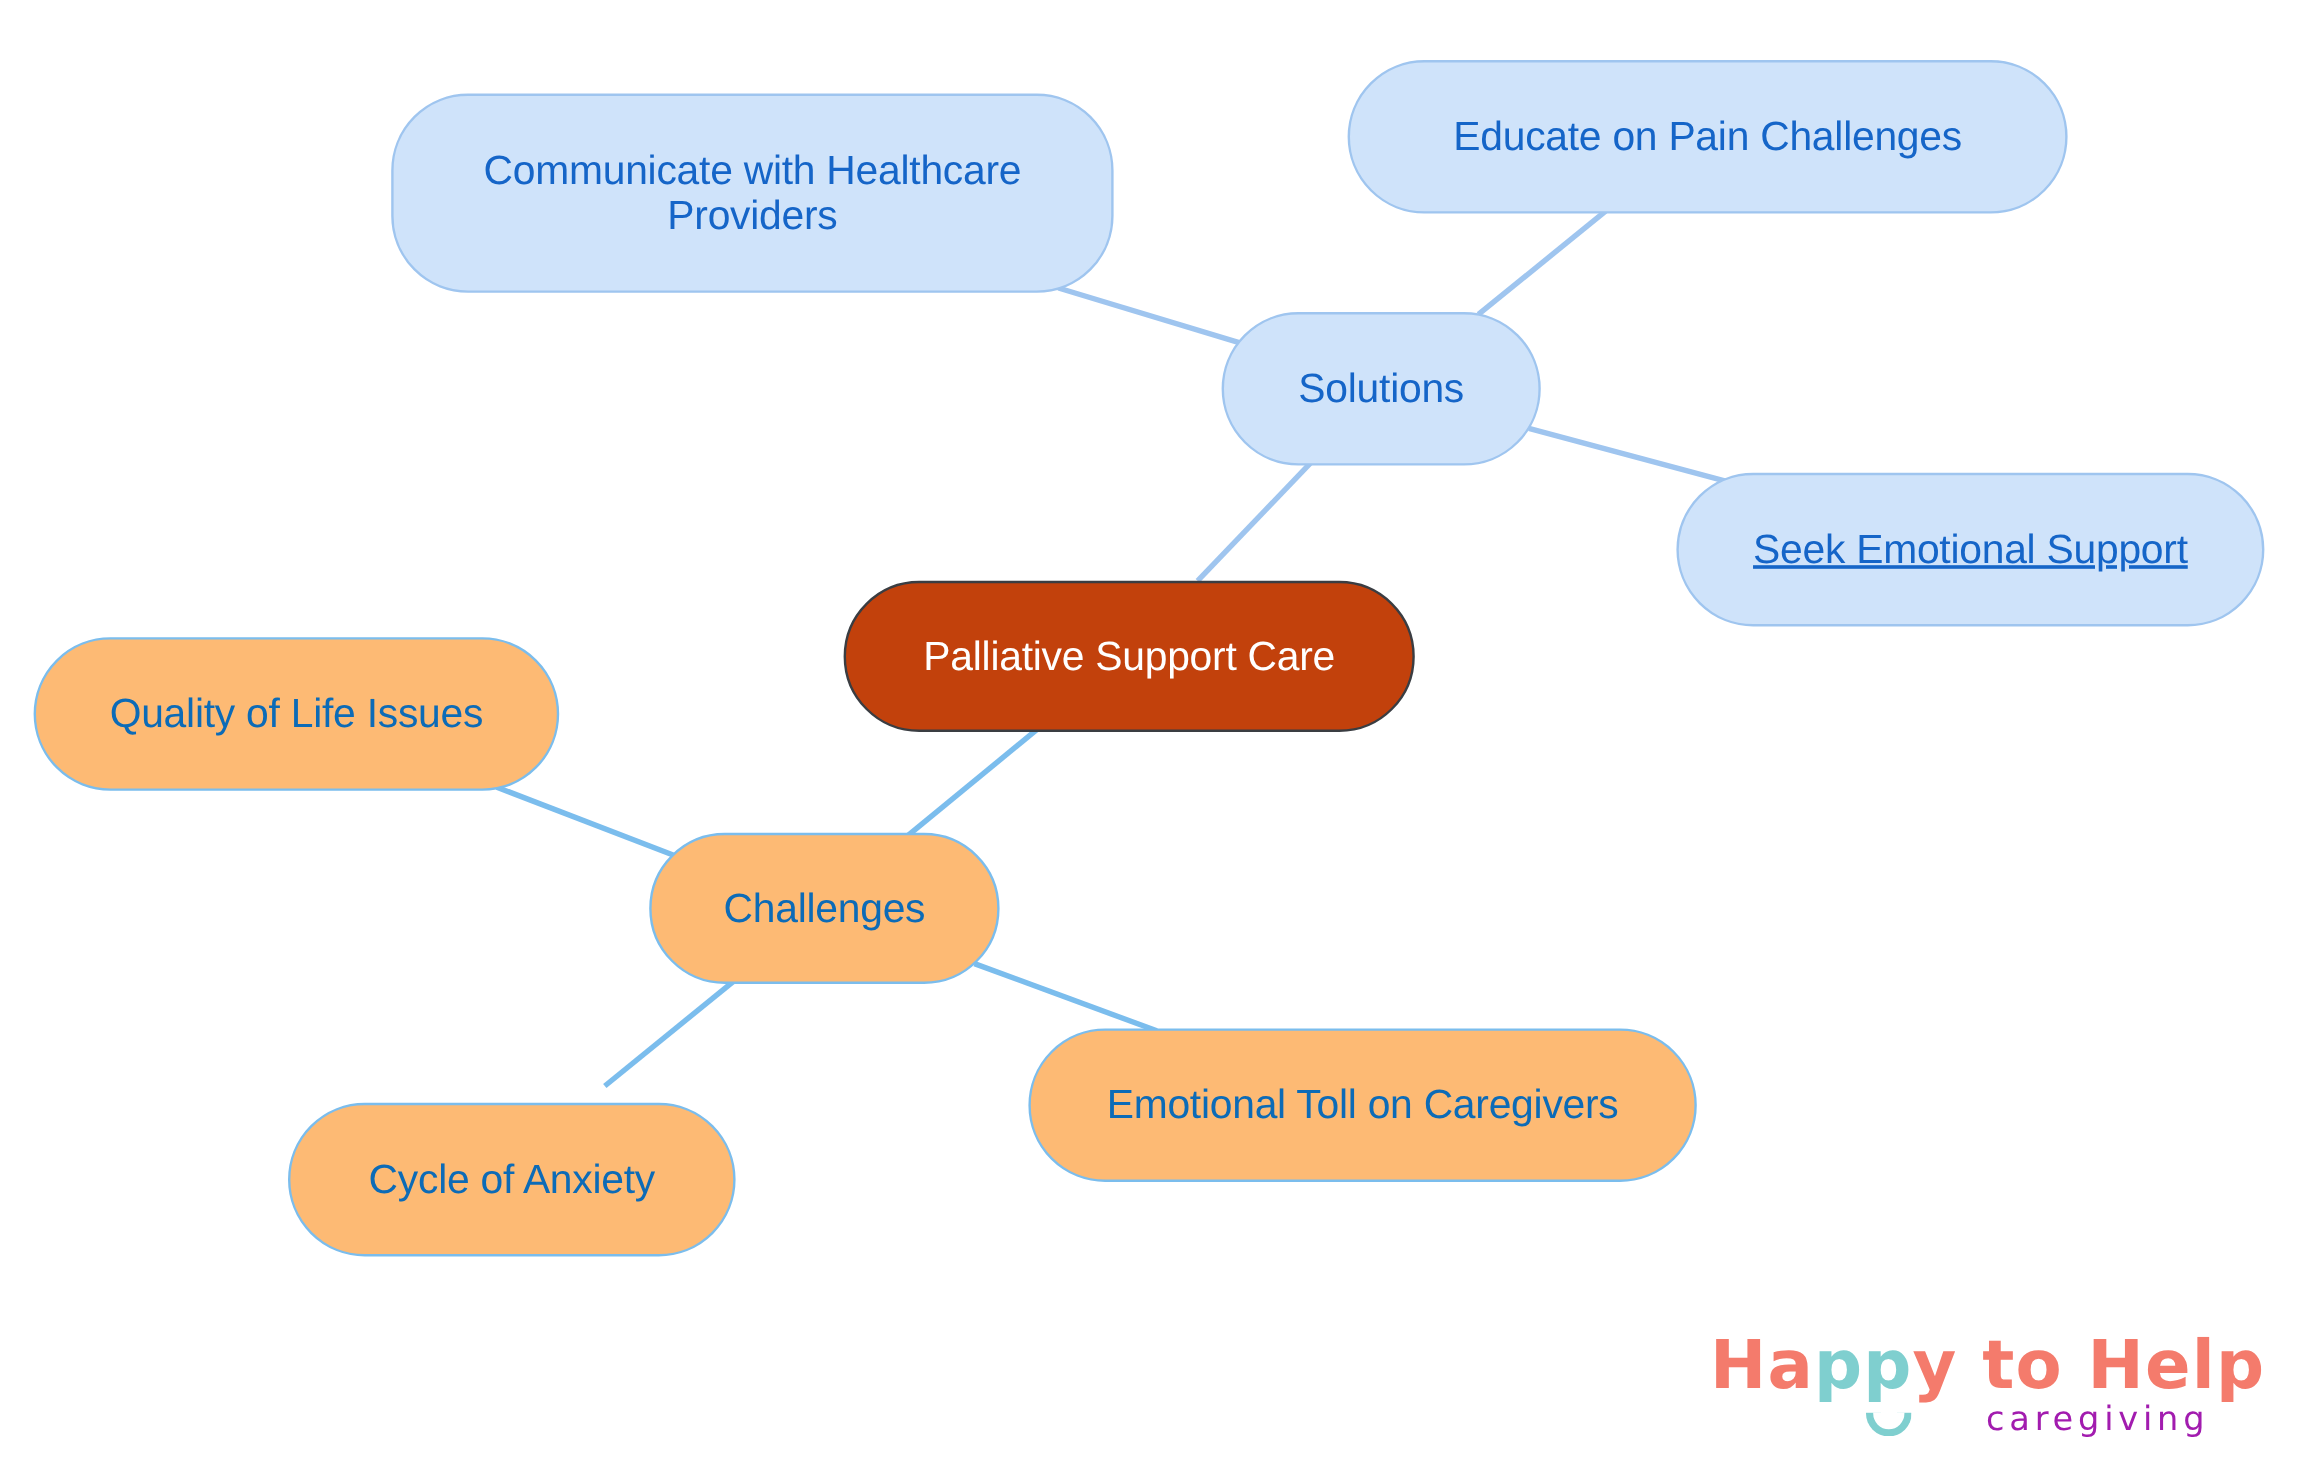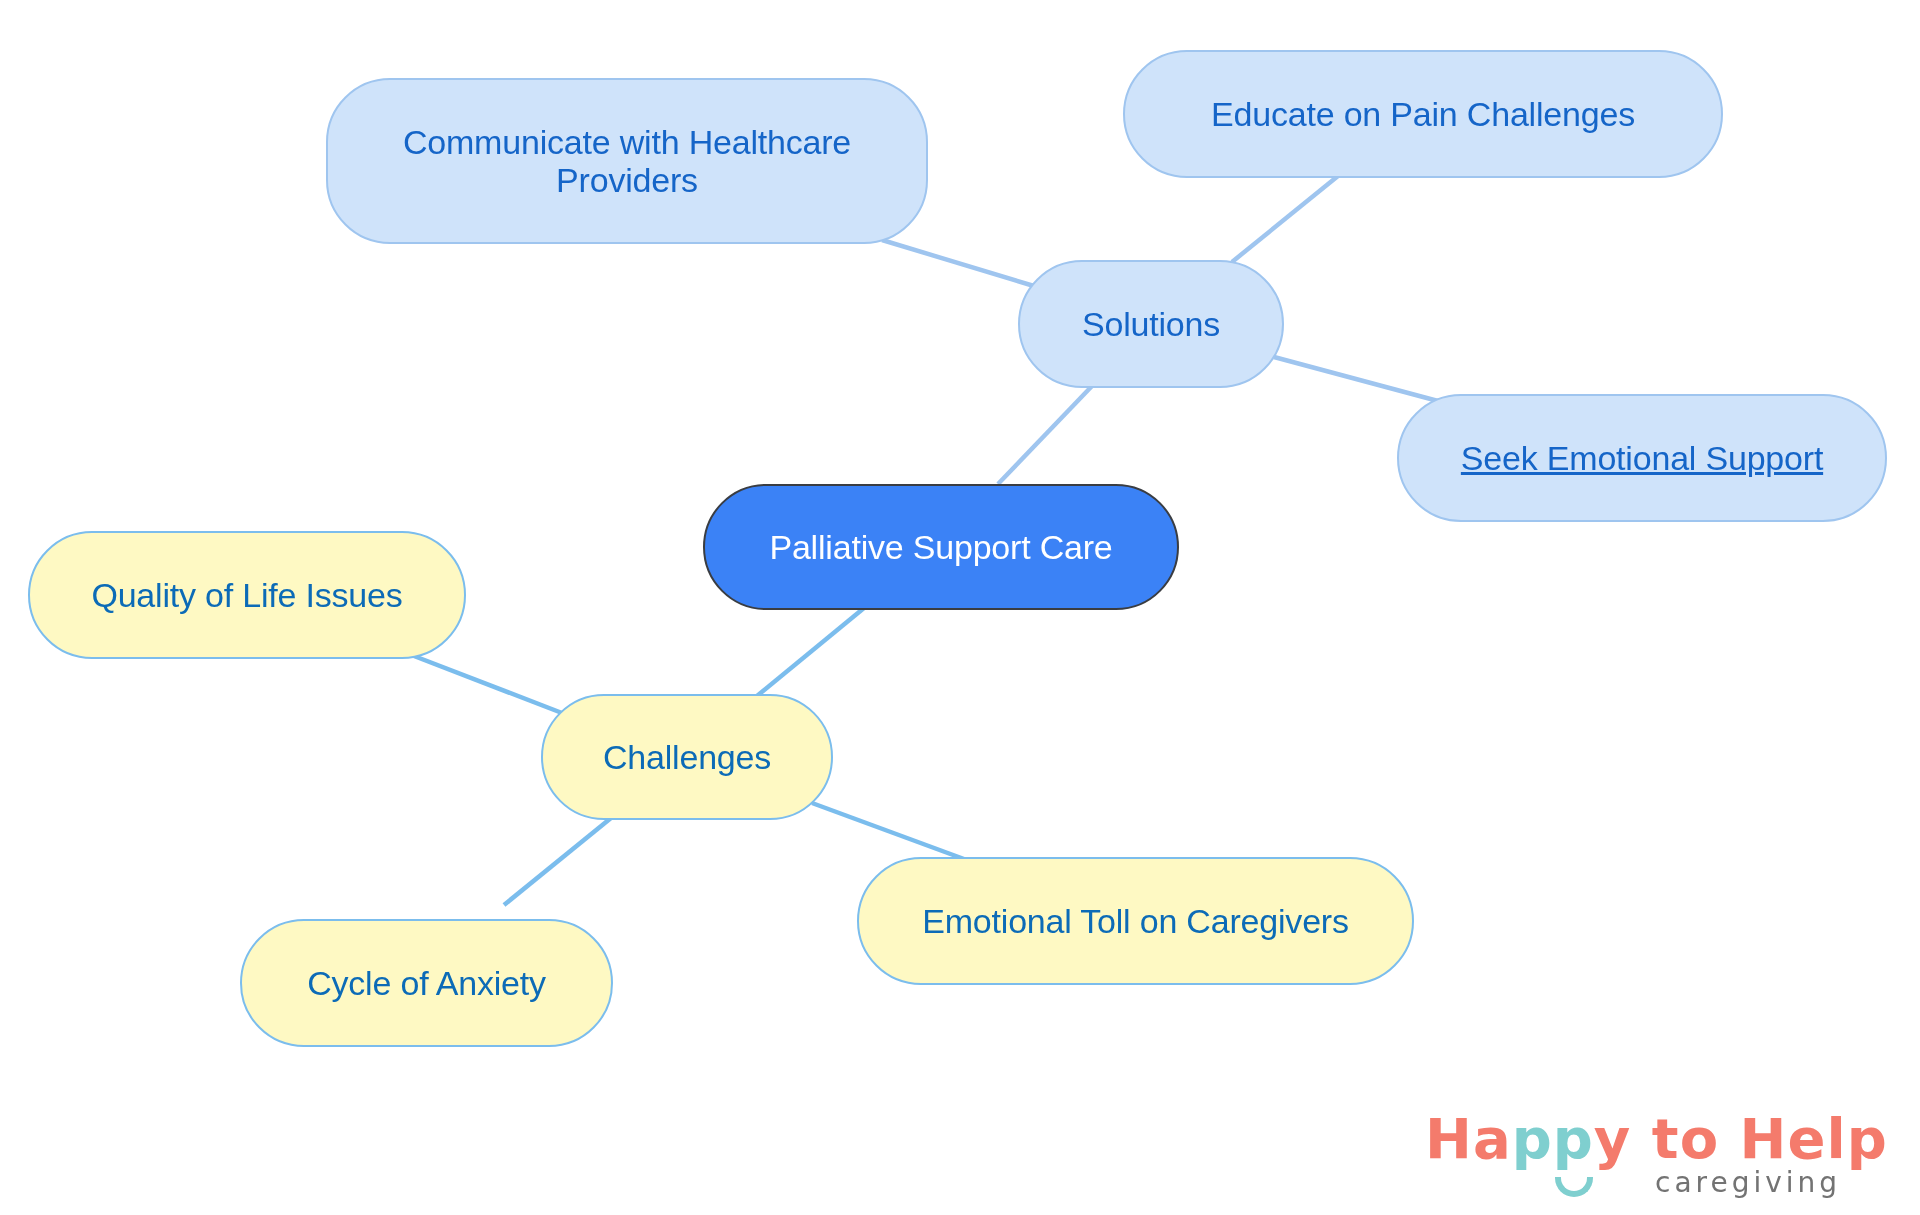--- a/index.html
+++ b/index.html
@@ -32,31 +32,31 @@
       align-items: center;
       justify-content: center;
       text-align: center;
       border-radius: 64px;
       font-size: 34px;
       line-height: 38px;
       padding: 0 30px;
       letter-spacing: -0.2px;
     }
     .node.root {
-      background: #3b82f6;
+      background: #c2410c;
       border: 2px solid #3a3d42;
       color: #ffffff;
     }
     .node.solutions {
       background: #cfe3fa;
       border: 2px solid #9fc5ef;
       color: #1565c8;
     }
     .node.challenges {
-      background: #fef9c3;
+      background: #fdba74;
       border: 2px solid #7bbded;
       color: #0c6bb7;
     }
     .logo {
       position: absolute;
       left: 1425px;
       top: 1105px;
       width: 460px;
       height: 100px;
     }
@@ -73,21 +73,21 @@
     }
     .logo-main .coral { color: #f47b6c; }
     .logo-main .teal { color: #7fcfcf; }
     .logo-sub {
       position: absolute;
       left: 230px;
       top: 62px;
       font-family: "DejaVu Sans", sans-serif;
       font-size: 28px;
       line-height: 32px;
-      color: #737373;
+      color: #a21caf;
       letter-spacing: 4px;
       white-space: nowrap;
     }
     .logo-smile {
       position: absolute;
       left: 130px;
       top: 72px;
       width: 38px;
       height: 20px;
       border: 6px solid #7fcfcf;

